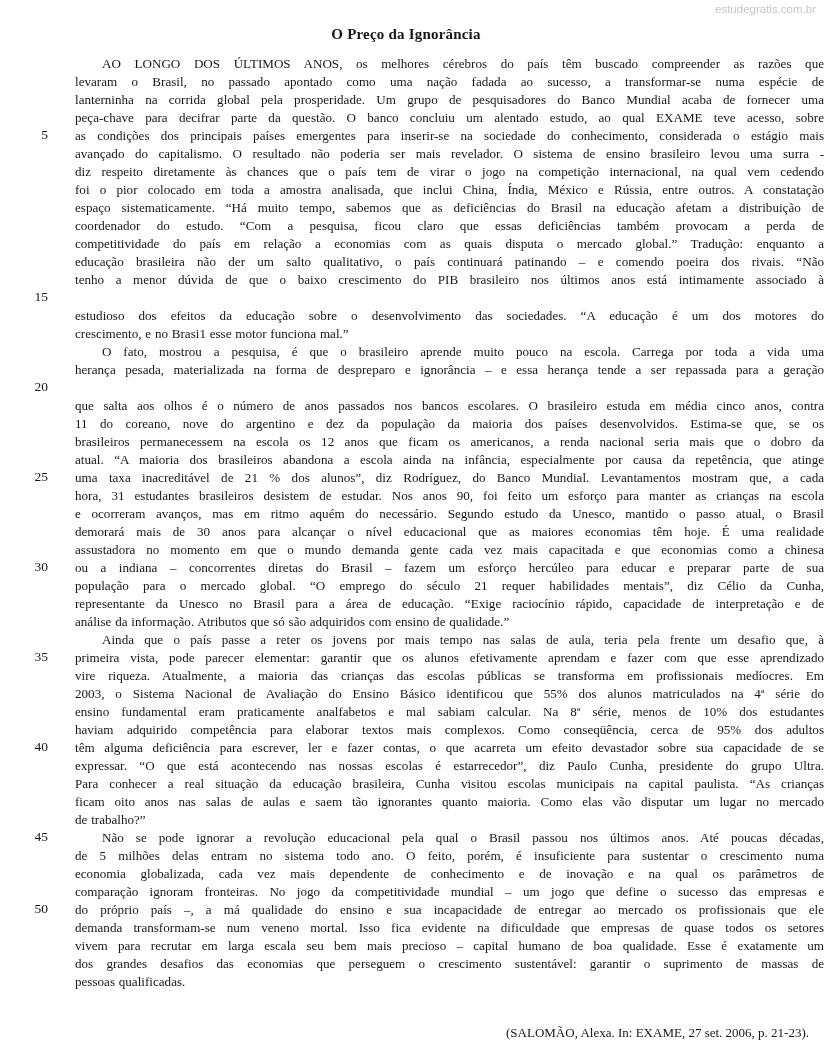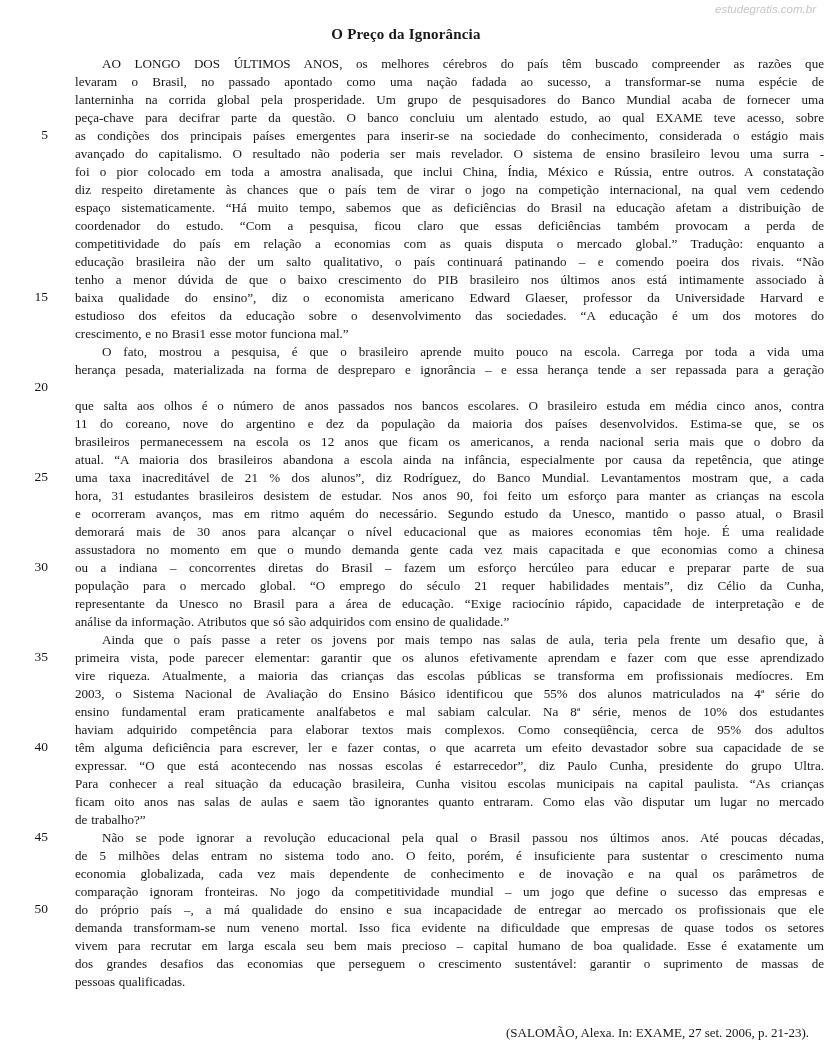--- a/index.html
+++ b/index.html
@@ -7,21 +7,21 @@
     width: 824px; height: 1051px;
     background: #ffffff;
     position: relative;
     font-family: "Liberation Serif", "DejaVu Serif", serif;
     color: #161616;
     overflow: hidden;
   }
   .watermark {
     position: absolute; top: 3px; right: 8px;
     font-family: "Liberation Sans", "DejaVu Sans", sans-serif;
-    font-size: 11.5px; color: #c6c6c6; font-style: italic;
+    font-size: 11.5px; color: #c6c6c6;
   }
   .doc-title {
     position: absolute; top: 26px; left: 0; right: 12px;
     text-align: center;
     font-weight: bold; font-size: 15px;
     letter-spacing: 0.2px;
   }
   .lines {
     position: absolute; top: 55px; left: 0; right: 0;
   }
@@ -79,49 +79,48 @@
     <div class="line">
       <span class="lnum">5</span>
       <span class="ltxt">as condições dos principais países emergentes para inserir-se na sociedade do conhecimento, considerada o estágio mais</span>
     </div>
     <div class="line">
       <span class="lnum"></span>
       <span class="ltxt">avançado do capitalismo. O resultado não poderia ser mais revelador. O sistema de ensino brasileiro levou uma surra -</span>
     </div>
     <div class="line">
       <span class="lnum"></span>
+      <span class="ltxt">diz respeito diretamente às chances que o país tem de virar o jogo na competição internacional, na qual vem cedendo</span>
+    </div>
+    <div class="line">
+      <span class="lnum"></span>
       <span class="ltxt">foi o pior colocado em toda a amostra analisada, que inclui China, Índia, México e Rússia, entre outros. A constatação</span>
     </div>
     <div class="line">
       <span class="lnum"></span>
-      <span class="ltxt">diz respeito diretamente às chances que o país tem de virar o jogo na competição internacional, na qual vem cedendo</span>
-    </div>
-    <div class="line">
-      <span class="lnum"></span>
       <span class="ltxt">espaço sistematicamente. “Há muito tempo, sabemos que as deficiências do Brasil na educação afetam a distribuição de</span>
     </div>
     <div class="line">
       <span class="lnum"></span>
       <span class="ltxt">coordenador do estudo. “Com a pesquisa, ficou claro que essas deficiências também provocam a perda de</span>
     </div>
     <div class="line">
       <span class="lnum"></span>
       <span class="ltxt">competitividade do país em relação a economias com as quais disputa o mercado global.” Tradução: enquanto a</span>
     </div>
     <div class="line">
       <span class="lnum"></span>
       <span class="ltxt">educação brasileira não der um salto qualitativo, o país continuará patinando – e comendo poeira dos rivais. “Não</span>
     </div>
     <div class="line">
       <span class="lnum"></span>
       <span class="ltxt">tenho a menor dúvida de que o baixo crescimento do PIB brasileiro nos últimos anos está intimamente associado à</span>
     </div>
     <div class="line">
       <span class="lnum">15</span>
-      <span class="ltxt">baixa qualidade do ensino”, diz o economista americano Edward Glaeser, professor da Universidade Harvard e</span>
     </div>
     <div class="line">
       <span class="lnum"></span>
       <span class="ltxt">estudioso dos efeitos da educação sobre o desenvolvimento das sociedades. “A educação é um dos motores do</span>
     </div>
     <div class="line end">
       <span class="lnum"></span>
       <span class="ltxt">crescimento, e no Brasi1 esse motor funciona mal.”</span>
     </div>
     <div class="line indent">
@@ -218,21 +217,21 @@
     <div class="line">
       <span class="lnum"></span>
       <span class="ltxt">expressar. “O que está acontecendo nas nossas escolas é estarrecedor”, diz Paulo Cunha, presidente do grupo Ultra.</span>
     </div>
     <div class="line">
       <span class="lnum"></span>
       <span class="ltxt">Para conhecer a real situação da educação brasileira, Cunha visitou escolas municipais na capital paulista. “As crianças</span>
     </div>
     <div class="line">
       <span class="lnum"></span>
-      <span class="ltxt">ficam oito anos nas salas de aulas e saem tão ignorantes quanto entraram. Como elas vão disputar um lugar no mercado</span>
+      <span class="ltxt">ficam oito anos nas salas de aulas e saem tão ignorantes quanto maioria. Como elas vão disputar um lugar no mercado</span>
     </div>
     <div class="line end">
       <span class="lnum"></span>
       <span class="ltxt">de trabalho?”</span>
     </div>
     <div class="line indent">
       <span class="lnum">45</span>
       <span class="ltxt">Não se pode ignorar a revolução educacional pela qual o Brasil passou nos últimos anos. Até poucas décadas,</span>
     </div>
     <div class="line">

